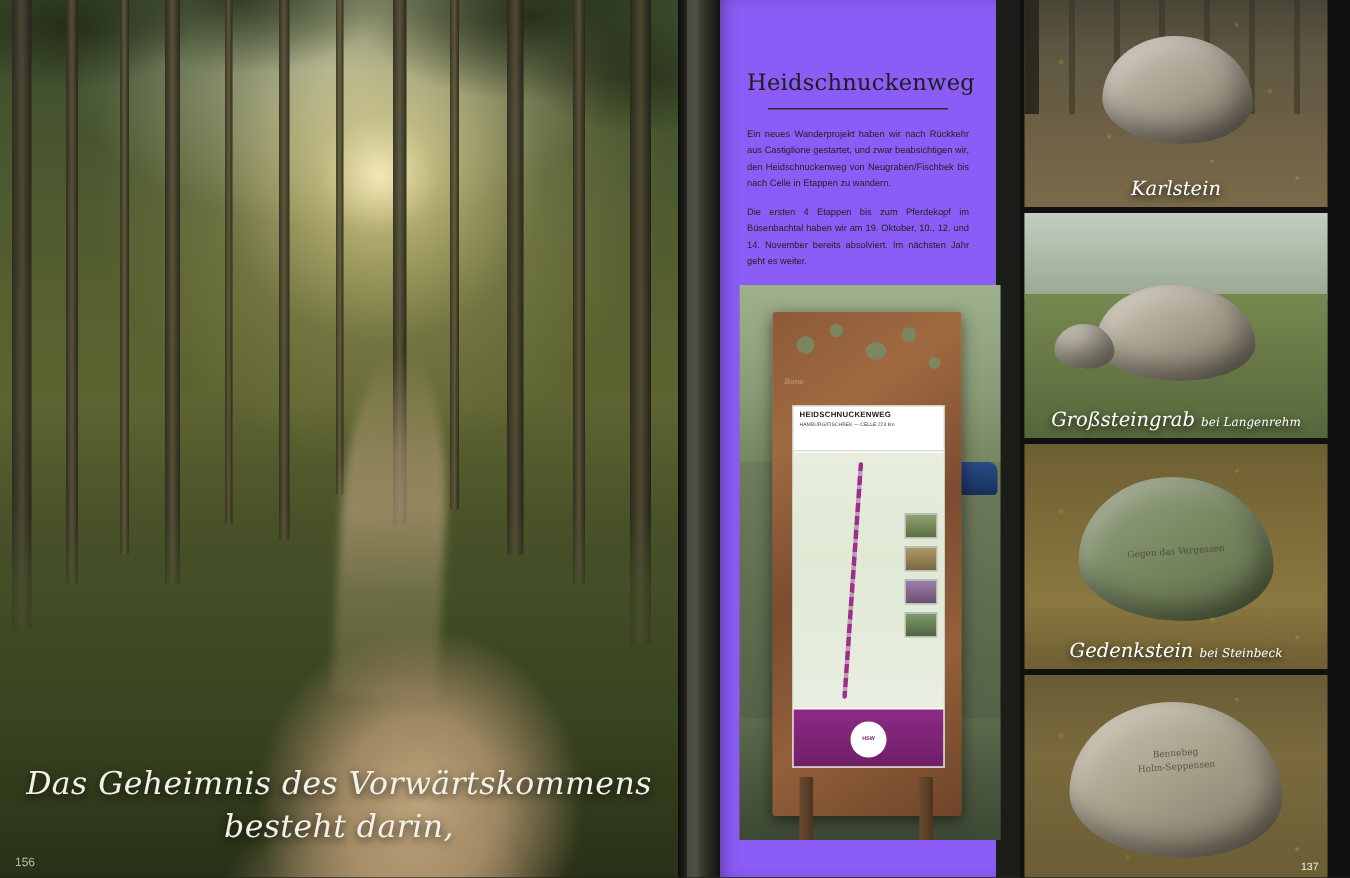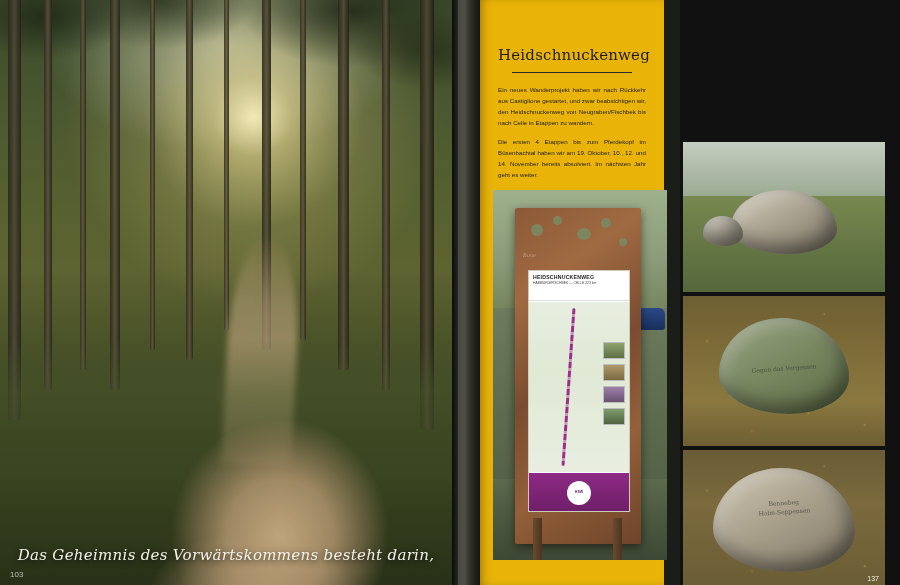--- a/index.html
+++ b/index.html
@@ -56,42 +56,42 @@
       radial-gradient(ellipse 140px 70px at 35% 0%, rgba(38,48,26,0.8), rgba(38,48,26,0) 70%),
       radial-gradient(ellipse 160px 80px at 78% 4%, rgba(30,38,20,0.85), rgba(30,38,20,0) 70%),
       radial-gradient(ellipse 110px 55px at 95% 18%, rgba(34,42,22,0.7), rgba(34,42,22,0) 70%);
   }
   .quote{
     position:absolute;left:0;right:0;bottom:20px;
     text-align:center;color:#f3f1e8;
     font-family:"DejaVu Serif", serif;font-style:italic;
     text-shadow:0 2px 6px rgba(0,0,0,.75);
   }
-  .quote .l1{display:block;font-size:15px;line-height:1.35;letter-spacing:.3px;}
+  .quote .l1{display:block;font-size:21px;line-height:1.35;letter-spacing:.3px;}
   .quote .l2{display:block;font-size:19px;line-height:1.35;letter-spacing:.3px;}
   .quote .author{display:block;margin-top:14px;font-size:10px;opacity:.92;letter-spacing:.6px;}
   .pg-left{
     position:absolute;left:10px;bottom:6px;color:#e8e6dc;font-size:8px;opacity:.75;
     font-family:"Liberation Sans", sans-serif;
   }
 
   
   .gutter{
     position:absolute;left:452px;top:0;width:28px;height:585px;
     background:linear-gradient(90deg,#0b0b09 0%, #22231d 18%, #4a4a40 45%, #2b2b24 70%, #121210 100%);
   }
   .gutter .sheen{
     position:absolute;left:6px;top:0;width:8px;height:100%;
     background:linear-gradient(90deg, rgba(255,255,255,.16), rgba(255,255,255,0));
   }
 
   
   .right-page{
     position:absolute;left:480px;top:0;width:184px;height:585px;
-    background:#eab308;
+    background:#8b5cf6;
     box-shadow:inset 6px 0 12px -6px rgba(0,0,0,.45);
   }
   .rp-inner{padding:46px 18px 0 18px;}
   .headline{
     text-align:center;font-family:"DejaVu Serif", serif;
     font-size:15px;color:#1d1d1b;letter-spacing:.2px;
   }
   .rule{height:1px;background:#2b2b29;margin:8px 14px 12px 14px;}
   .para{
     font-family:"Liberation Sans", sans-serif;
@@ -226,21 +226,21 @@
 
       <div class="path2"></div>
       <div class="ground"></div>
       <div class="path"></div>
     </div>
 
     <div class="quote">
       <span class="l1">Das Geheimnis des Vorwärtskommens besteht darin,</span>
     </div>
 
-    <div class="pg-left">103</div>
+    <div class="pg-left">156</div>
   </div>
 
   <div class="gutter">
     <div class="sheen"></div>
   </div>
 
   <div class="right-page">
     <div class="rp-inner">
       <div class="headline">Heidschnuckenweg</div>
       <div class="rule"></div>
@@ -279,32 +279,48 @@
         </div>
       </div>
 
       <div class="post" style="left:40px;"></div>
       <div class="post" style="left:120px;"></div>
     </div>
   </div>
 
   <div class="photo-col">
 
+    <div class="pc-item" id="ph1">
+      <div class="trees"></div>
+      <div class="leaves"></div>
+      <div class="stone" style="left:52px;top:24px;width:100px;height:72px;background:linear-gradient(150deg,#cfc9bb,#a49c8c 55%,#746c5e);"></div>
+      <div class="pc-cap">
+        <span>Karlstein</span>
+      </div>
+    </div>
 
     <div class="pc-item" id="ph2">
       <div style="position:absolute;left:0;top:0;width:100%;height:38%;background:linear-gradient(180deg,#c3cdc0,#9aa890);"></div>
       <div style="position:absolute;left:0;bottom:0;width:100%;height:64%;background:linear-gradient(180deg,#77884f,#56673c);"></div>
       <div class="stone" style="left:48px;top:48px;width:106px;height:64px;background:linear-gradient(150deg,#d3cdbd,#a8a08e 50%,#7b7464);"></div>
       <div class="stone" style="left:20px;top:74px;width:40px;height:30px;background:linear-gradient(150deg,#c3bdad,#8f8878);"></div>
+      <div class="pc-cap">
+        <span>Großsteingrab</span>
+        <span class="small">bei Langenrehm</span>
+      </div>
     </div>
 
     <div class="pc-item" id="ph3">
       <div class="leaves"></div>
       <div class="stone" style="left:36px;top:22px;width:130px;height:96px;background:linear-gradient(150deg,#9aa487,#7b8a63 45%,#5d6b46);"></div>
       <div class="stone-text">Gegen das Vergessen</div>
+      <div class="pc-cap">
+        <span>Gedenkstein</span>
+        <span class="small">bei Steinbeck</span>
+      </div>
     </div>
 
     <div class="pc-item" id="ph4">
       <div class="leaves"></div>
       <div class="stone" style="left:30px;top:18px;width:142px;height:104px;background:linear-gradient(150deg,#cfc7b4,#a79e8a 50%,#7d7563);"></div>
       <div class="stone-text" style="top:42%;font-size:6px;white-space:pre-line;">Bennebeg
 Holm-Seppensen</div>
       <div class="pg-num">137</div>
     </div>
 

